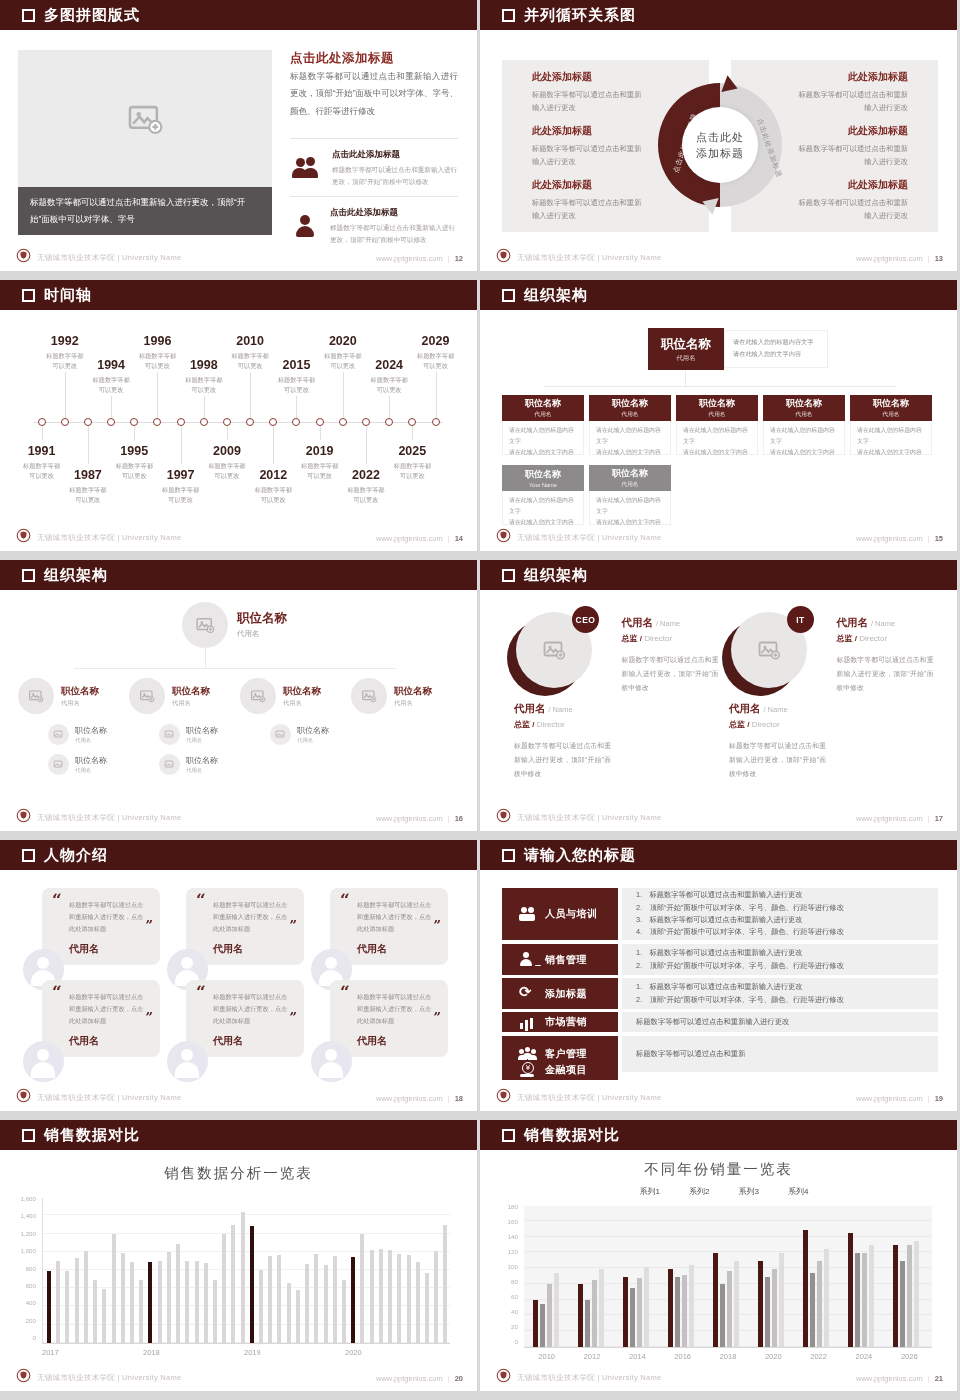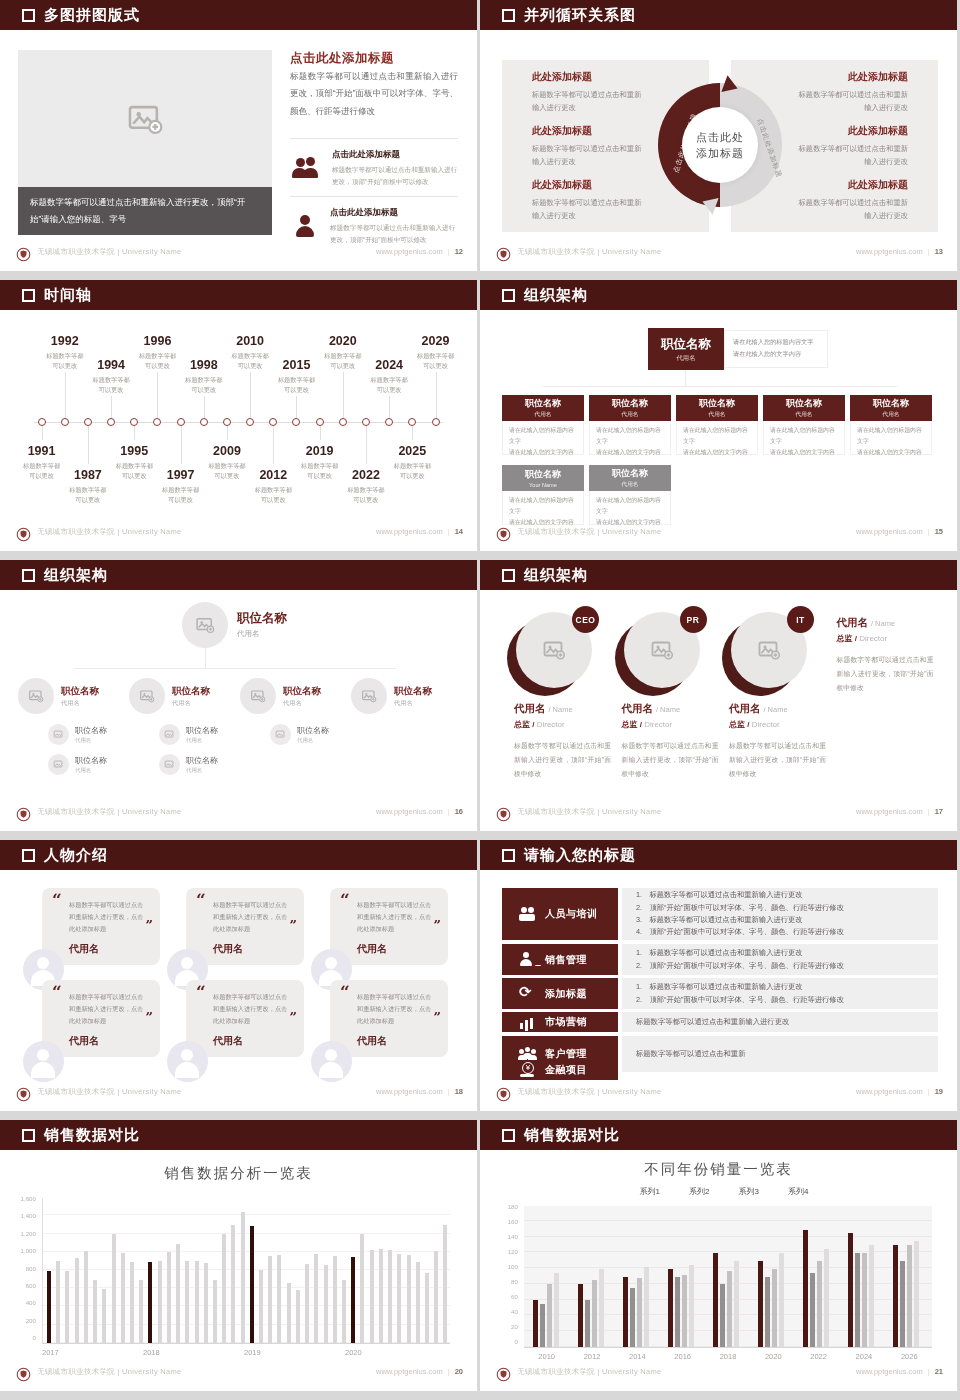--- a/index.html
+++ b/index.html
@@ -5,21 +5,21 @@
   html,body{margin:0;padding:0;}
   body{width:960px;height:1400px;background:#d9d8d8;font-family:"Liberation Sans","DejaVu Sans",sans-serif;-webkit-font-smoothing:antialiased;}
   .deck{position:relative;width:960px;height:1400px;}
   .slide{position:absolute;width:480px;height:280px;}
   .card{position:absolute;left:0;top:0;width:477px;height:271px;background:#fff;overflow:hidden;}
   
   .head{position:absolute;left:0;top:0;width:100%;height:30px;background:#4a1614;display:flex;align-items:center;padding-left:22px;box-sizing:border-box;gap:9px;}
   .sq{width:9px;height:9px;border:2px solid #fff;flex:0 0 auto;}
   .ttl{color:#fff;font-size:15px;font-weight:700;letter-spacing:1px;}
   
-  .foot{position:absolute;left:16px;right:14px;bottom:8px;height:16px;display:flex;align-items:flex-start;font-size:7.5px;color:#c9bfbf;}
+  .foot{position:absolute;left:16px;right:14px;bottom:8px;height:16px;display:flex;align-items:flex-end;font-size:7.5px;color:#c9bfbf;}
   .foot .logo{width:15px;height:15px;margin-right:6px;flex:0 0 auto;}
   .foot .org{letter-spacing:.3px;}
   .foot .site{margin-left:auto;}
   .foot .psep{margin:0 5px;color:#ddd6d6;}
   .foot .pg{color:#7c6f6f;font-weight:700;}
   
   .imgico{color:#b5b2b2;display:block;}
   .icn{position:relative;display:inline-block;color:#5e211e;}
   .person-icon{width:26px;height:26px;}
   .person-icon::before{content:"";position:absolute;left:8px;top:2px;width:10px;height:10px;border-radius:50%;background:currentColor;}
@@ -187,21 +187,21 @@
       </div>
       <div class="s12-img">
         <svg class="imgico" width="38" height="38" viewBox="0 0 24 24">
             <rect x="2.5" y="4.5" width="17" height="13" rx="1.5" fill="none" stroke="currentColor" stroke-width="1.6"></rect>
             <circle cx="8" cy="9" r="1.4" fill="currentColor"></circle>
             <path d="M4.5 15l4-4.5 3 3.5 2-2.5 3.5 3.5" fill="none" stroke="currentColor" stroke-width="1.6"></path>
             <circle cx="18.5" cy="17" r="3.8" fill="#fff" stroke="currentColor" stroke-width="1.4"></circle>
             <path d="M18.5 15.2v3.6M16.7 17h3.6" stroke="currentColor" stroke-width="1.4"></path>
           </svg>
       </div>
-      <div class="s12-cap">标题数字等都可以通过点击和重新输入进行更改，顶部“开始”请输入您的标题、字号</div>
+      <div class="s12-cap">标题数字等都可以通过点击和重新输入进行更改，顶部“开始”面板中可以对字体、字号</div>
       <div class="s12-h">点击此处添加标题</div>
       <div class="s12-b">标题数字等都可以通过点击和重新输入进行更改，顶部“开始”面板中可以对字体、字号、颜色、行距等进行修改</div>
       <div class="s12-items">
 
           <div class="s12-it">
             <span class="icn people-icon"></span>
             <div class="tx">
               <div class="t">点击此处添加标题</div>
               <div class="d">标题数字等都可以通过点击和重新输入进行更改，顶部“开始”面板中可以修改</div>
             </div>
@@ -793,33 +793,20 @@
               <div class="s17-badge">CEO</div>
             </div>
             <div class="s17-names">
               <div class="s17-n1"><span>代用名</span> <span class="en">/ Name</span></div>
               <div class="s17-n2"><span>总监 /</span> <span class="en">Director</span></div>
             </div>
             <div class="s17-body">标题数字等都可以通过点击和重新输入进行更改，顶部“开始”面板中修改</div>
           </div>
 
           <div class="s17-col">
-            <div class="s17-cir">
-              <div class="s17-back"></div>
-              <div class="s17-front">
-                <svg class="imgico" width="24" height="24" viewBox="0 0 24 24">
-                  <rect x="2.5" y="4.5" width="17" height="13" rx="1.5" fill="none" stroke="currentColor" stroke-width="1.8"></rect>
-                  <circle cx="8" cy="9" r="1.5" fill="currentColor"></circle>
-                  <path d="M4.5 15l4-4.5 3 3.5 2-2.5 3.5 3.5" fill="none" stroke="currentColor" stroke-width="1.8"></path>
-                  <circle cx="18.5" cy="17" r="3.8" fill="#e9e6e6" stroke="currentColor" stroke-width="1.5"></circle>
-                  <path d="M18.5 15.2v3.6M16.7 17h3.6" stroke="currentColor" stroke-width="1.5"></path>
-                </svg>
-              </div>
-              <div class="s17-badge">PR</div>
-            </div>
             <div class="s17-names">
               <div class="s17-n1"><span>代用名</span> <span class="en">/ Name</span></div>
               <div class="s17-n2"><span>总监 /</span> <span class="en">Director</span></div>
             </div>
             <div class="s17-body">标题数字等都可以通过点击和重新输入进行更改，顶部“开始”面板中修改</div>
           </div>
 
           <div class="s17-col">
             <div class="s17-cir">
               <div class="s17-back"></div>

